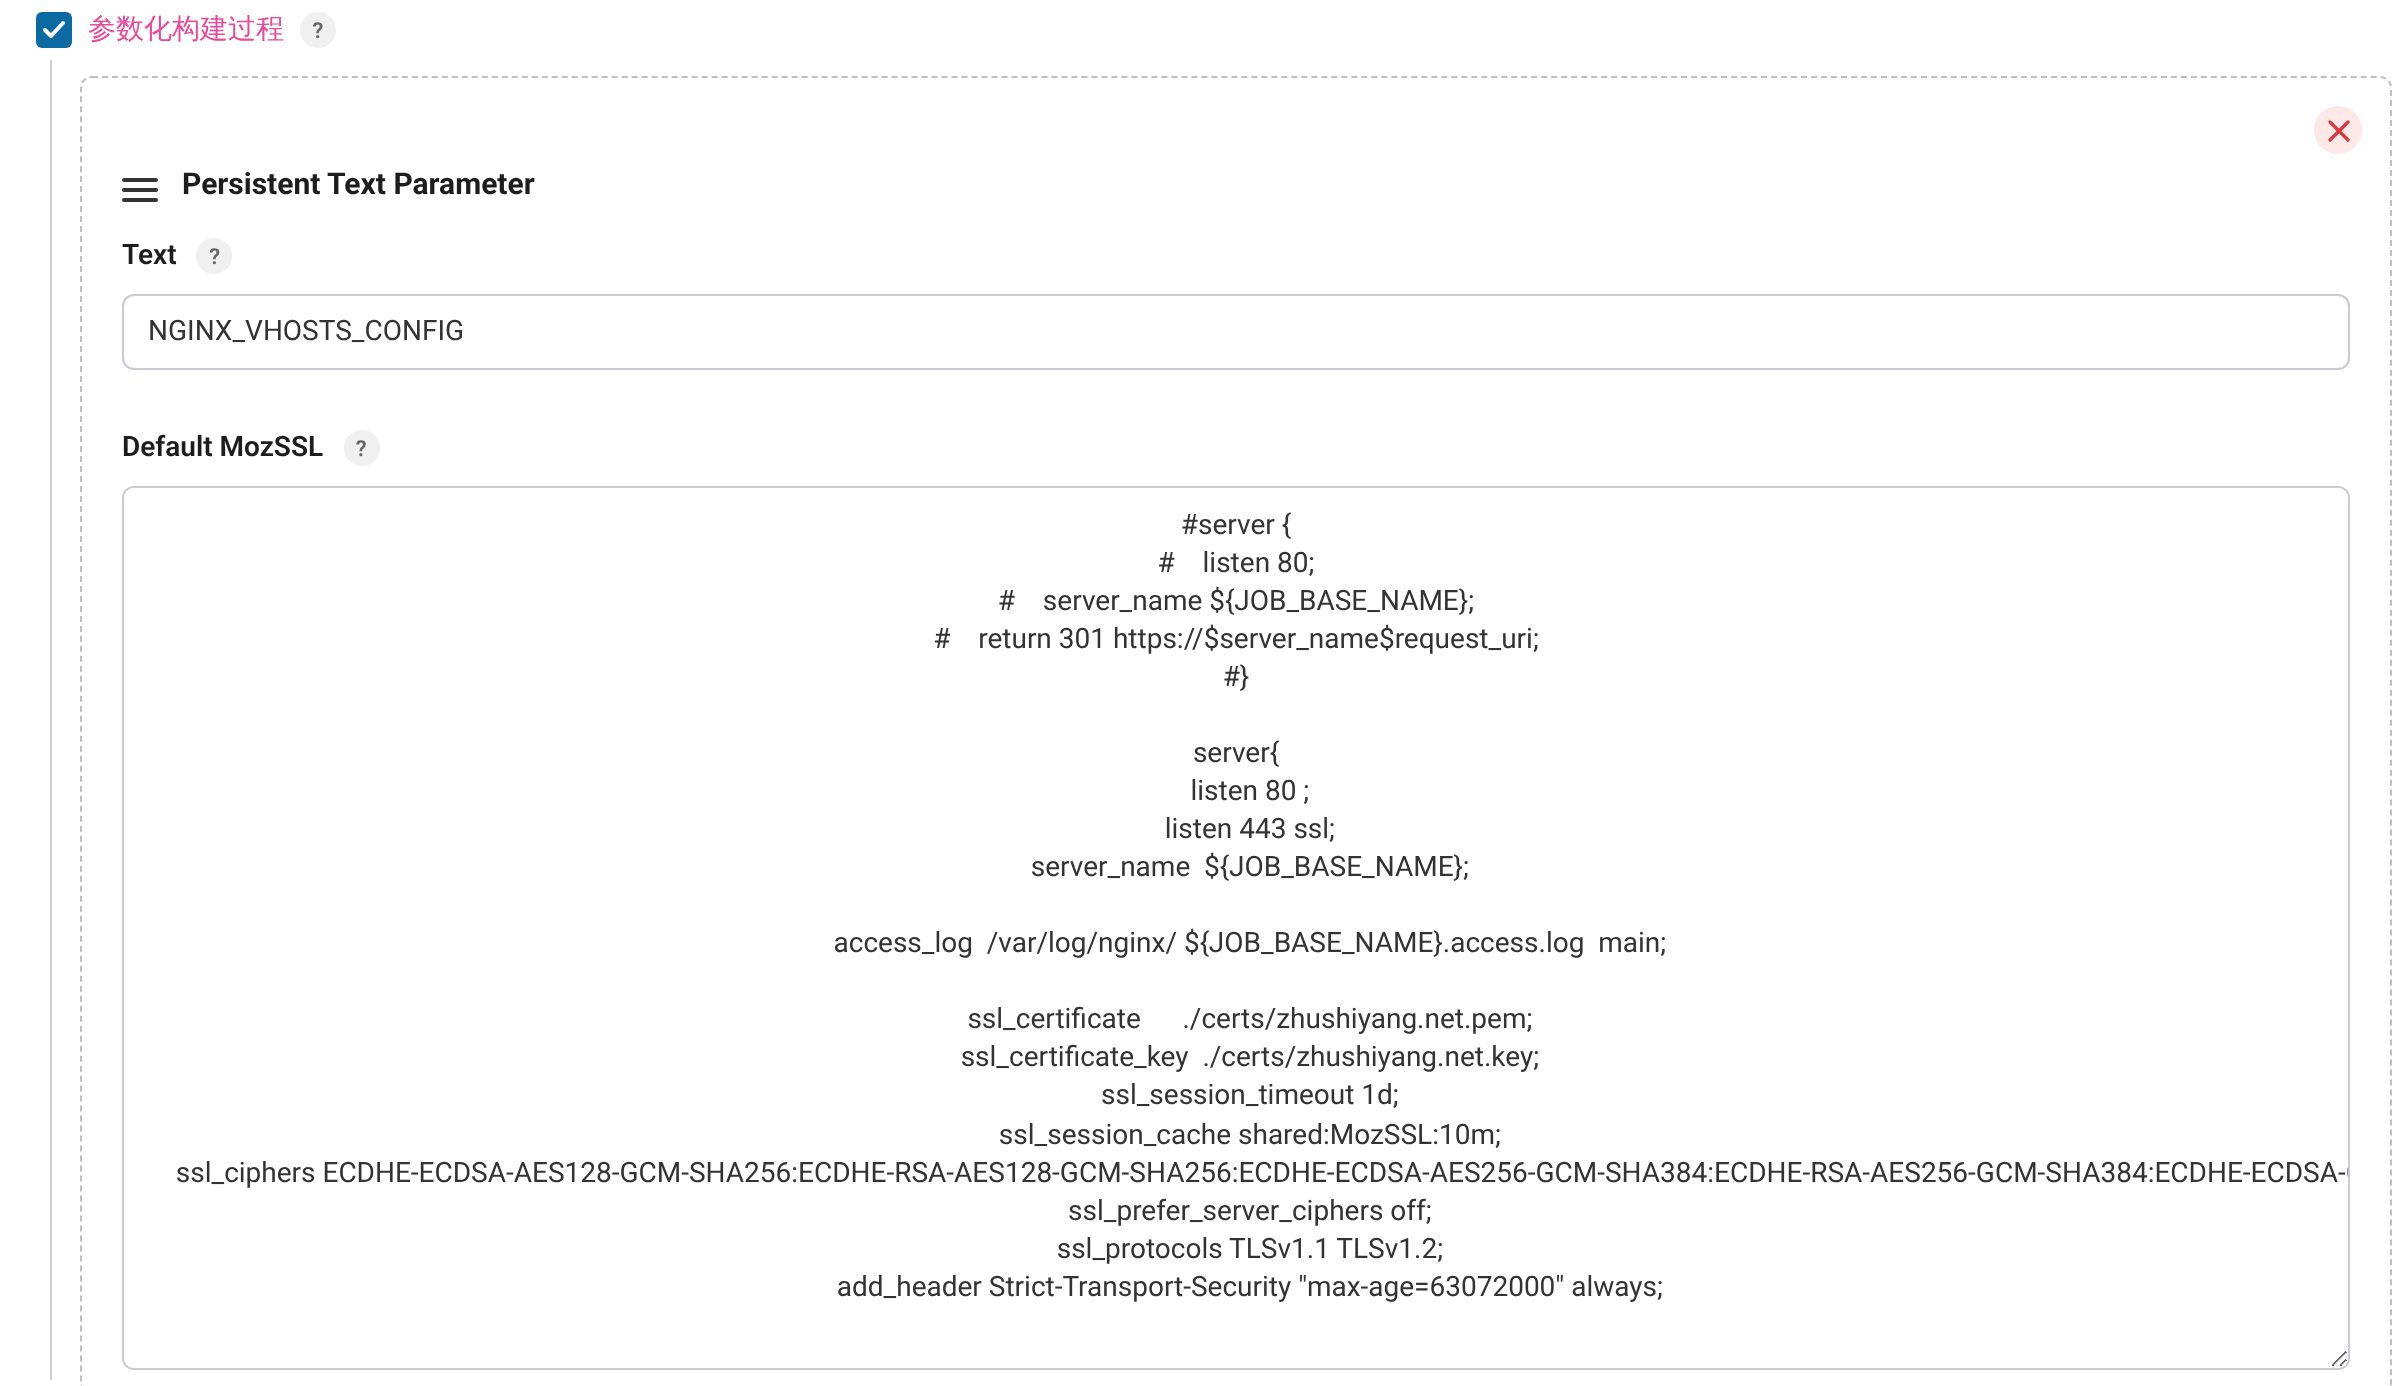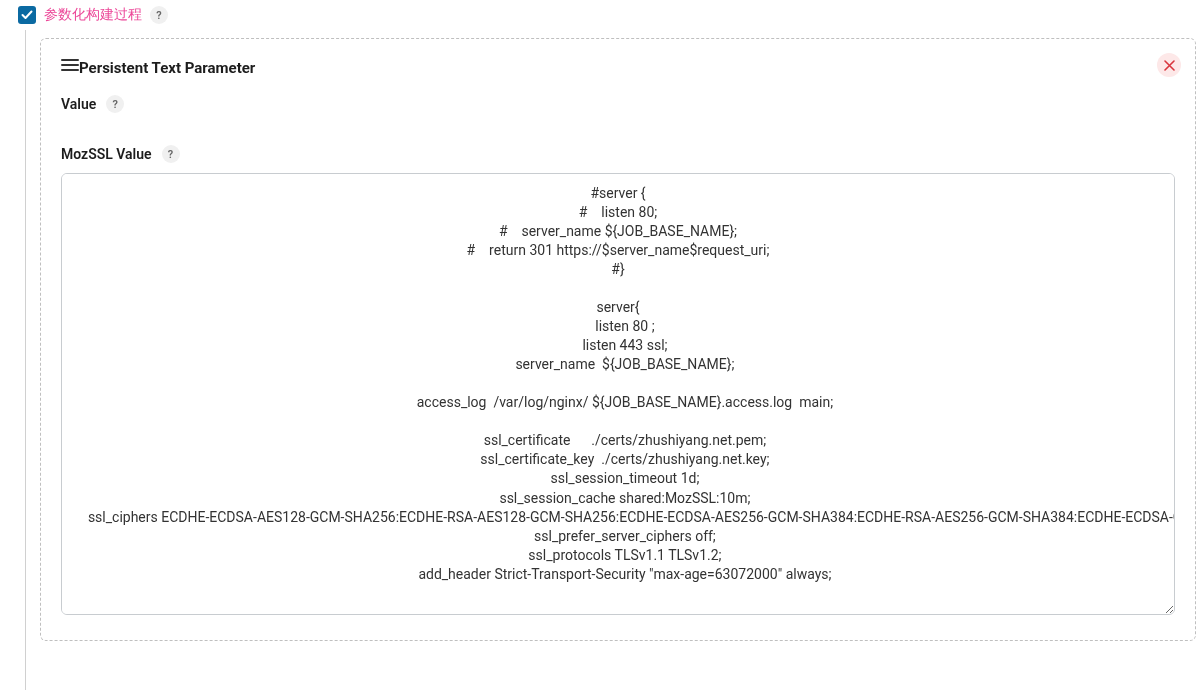--- a/index.html
+++ b/index.html
@@ -62,22 +62,24 @@
     .param-block {
       margin-left: 40px;
       border: 1px dashed #bfbfbf;
       border-radius: 6px;
       padding: 20px 20px 14px 20px;
       position: relative;
       width: 1156px;
     }
     .param-header {
       display: flex;
-      align-items: flex-start;
+      align-items: flex-end;
+      gap: 12px;
       margin-bottom: 18px;
+      margin-top: 24px;
     }
     .drag-icon {
       width: 18px;
       display: flex;
       flex-direction: column;
       gap: 3px;
       cursor: grab;
     }
     .drag-icon div {
       height: 2px;
@@ -175,30 +177,31 @@
     </div>
 
     <div class="close-btn">
       <svg viewBox="0 0 11 11">
           <path d="M1 1 L10 10 M10 1 L1 10" stroke="#d9363e" stroke-width="1.6" stroke-linecap="round"></path>
         </svg>
     </div>
 
     <div class="field-row">
       <div class="field-label-row">
-        <span class="field-label">Value</span>
+        <span class="field-label">Text</span>
         <span class="help-badge">?</span>
       </div>
+      <input type="text" class="text-input" value="NGINX_VHOSTS_CONFIG" style="">
     </div>
 
     <div class="field-spacer"></div>
 
     <div class="field-row">
       <div class="field-label-row">
-        <span class="field-label">MozSSL Value</span>
+        <span class="field-label">Default MozSSL</span>
         <span class="help-badge">?</span>
       </div>
       <div class="textarea-wrapper">
         <textarea class="textarea" spellcheck="false" style="">#server {
 #    listen 80;
 #    server_name ${JOB_BASE_NAME};
 #    return 301 https://$server_name$request_uri;
 #}
 
 server{

